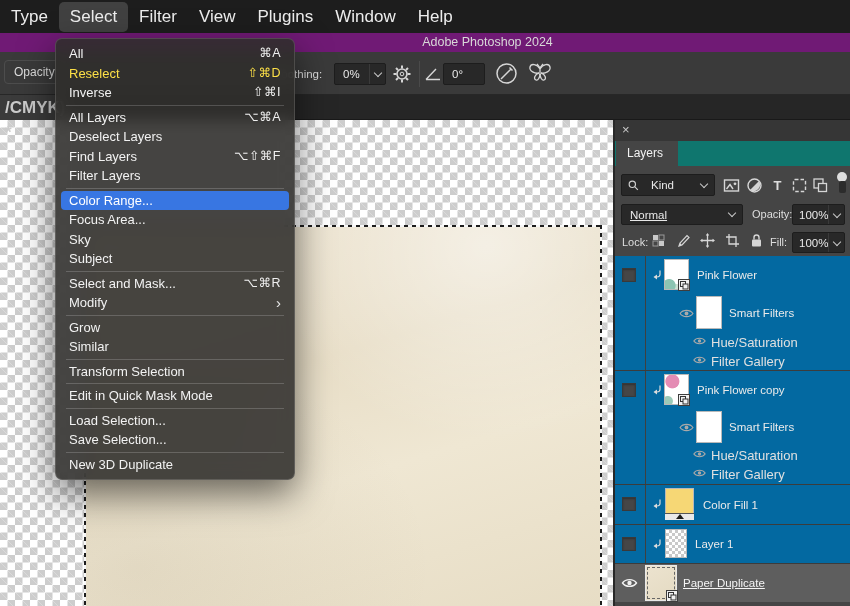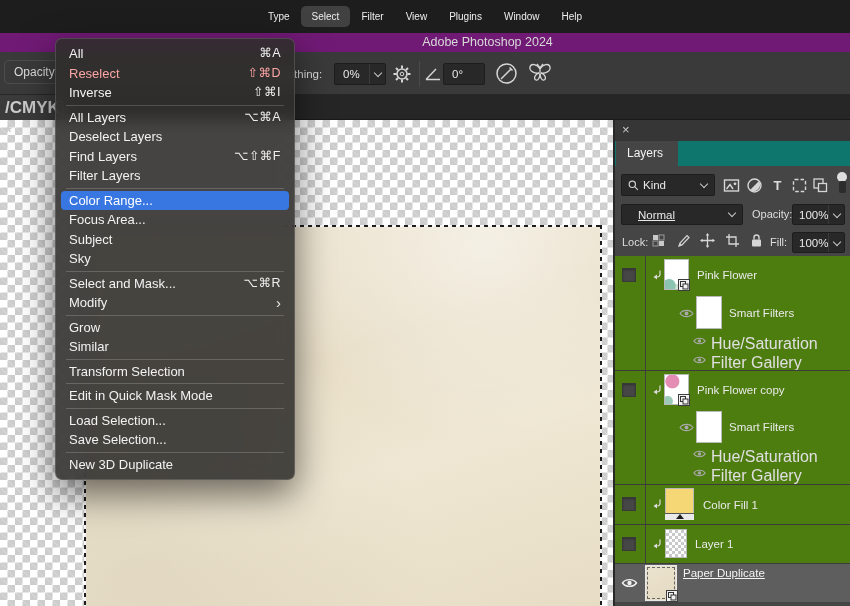--- a/index.html
+++ b/index.html
@@ -3,21 +3,21 @@
 <meta charset="utf-8">
 <style>
   * { margin:0; padding:0; box-sizing:border-box; }
   html,body { width:850px; height:606px; overflow:hidden; background:#262626;
               font-family:"Liberation Sans", sans-serif; }
   #app { position:relative; width:850px; height:606px; }
 
   
   .menubar { position:absolute; left:0; top:0; width:850px; height:33px;
              background:#1d1d1d; display:flex; align-items:center; padding-left:0;
-             font-size:10px; color:#ededed; z-index:30;justify-content:center; }
+             font-size:17px; color:#ededed; z-index:30; }
   .menubar .mbitem { padding:5px 11px; border-radius:5px; cursor:default; }
   .menubar .mbitem.active { background:#414141; }
 
   
   .titlebar { position:absolute; left:0; top:33px; width:850px; height:19px;
               background:#701a75; color:#d8d8d8; font-size:12.5px;
               text-align:center; line-height:19px; padding-left:125px; z-index:5; }
 
   
   .optionsbar { position:absolute; left:0; top:52px; width:850px; height:43px;
@@ -64,49 +64,49 @@
             background:repeating-linear-gradient(180deg,#1d1d1d 0 4px,#f7f7f7 4px 8px); }
 
   
   .menu { position:absolute; left:55px; top:38px; width:240px; z-index:40;
           background:rgba(47,45,43,0.88); border:1px solid rgba(255,255,255,0.14);
           border-radius:7px; box-shadow:0 14px 36px rgba(0,0,0,0.55); padding:5px 0;
           backdrop-filter:blur(8px); }
   .mi { height:19.5px; line-height:19.5px; padding:0 13px; display:flex;
         justify-content:space-between; align-items:center; color:#f2f2f2; font-size:13px; }
   .mi .sc { color:#efefef; letter-spacing:0.5px; font-size:12.5px; }
-  .mi.dim, .mi.dim .sc { color:#fca5a5; }
+  .mi.dim, .mi.dim .sc { color:#fde047; }
   .mi.hl { background:#3876e2; border-radius:4px; margin:0 5px; padding:0 8px; color:#ffffff; }
   .mi .subarrow { font-size:15px; color:#e8e8e8; line-height:18px; }
   .msep { height:1px; background:rgba(255,255,255,0.18); margin:2px 10px; }
 
   
   .lpanel { position:absolute; left:613px; top:120px; width:237px; height:486px;
             background:#454545; border-left:2px solid #282828; z-index:5;
             color:#e4e4e4; font-size:11.5px; }
   .lp-head { position:absolute; left:0; top:0; width:100%; height:21px; background:#363636; }
   .lp-close { position:absolute; left:7px; top:2px; font-size:13px; color:#c9c9c9; }
   .lp-tabrow { position:absolute; left:0; top:21px; width:100%; height:25px; background:#0f766e; }
   .lp-tab { position:absolute; left:1px; top:0; width:62px; height:25px; background:#454545;
             line-height:25px; padding-left:11px; color:#f2f2f2; font-size:12px; }
-  .kindbox { position:absolute; left:6px; top:54px; width:94px; height:22px; padding-left:6px; gap:4px; }
+  .kindbox { position:absolute; left:6px; top:54px; width:94px; height:22px; padding-left:6px; gap:12px; }
   .ficon { position:absolute; top:57px; width:17px; height:17px; }
   .ficon.t { font-size:13px; font-weight:bold; color:#dcdcdc; text-align:center; line-height:17px; }
   .ftoggle { position:absolute; left:221px; top:52px; width:12px; height:22px; }
   .ftoggle .knob { position:absolute; left:1px; top:0; width:10px; height:10px; border-radius:50%;
                    background:#dedede; }
   .ftoggle .stem { position:absolute; left:2.5px; top:9px; width:7px; height:12px;
                    background:#2c2c2c; border-radius:2px; }
-  .blendbox { position:absolute; left:6px; top:84px; width:122px; height:21px; padding-left:16px;text-decoration:underline; }
+  .blendbox { position:absolute; left:6px; top:84px; width:122px; height:21px; padding-left:8px;text-decoration:underline; }
   .lp-lbl { position:absolute; color:#dedede; }
   .opacitybox { position:absolute; left:177px; top:84px; width:53px; height:21px; padding-left:6px; }
   .lockrow-icon { position:absolute; top:113px; width:15px; height:15px; }
   .fillbox { position:absolute; left:177px; top:112px; width:53px; height:21px; padding-left:6px; }
 
-  .lrows { position:absolute; left:0; top:136px; width:100%; height:346px; background:#4d7c0f;padding-left:28px; }
+  .lrows { position:absolute; left:0; top:136px; width:100%; height:346px; background:#0369a1;padding-left:28px; }
   .colsep { position:absolute; left:30px; top:0; width:1px; height:346px; background:#3f3f3f; }
   .rsep { position:absolute; left:0; width:100%; height:1px; background:#3c3c3c; }
   .lrow { position:absolute; left:0; width:100%; }
   .lrow.selected { background:#5e5e5e; }
   .eyebox { position:absolute; left:7px; width:14px; height:14px; background:#464646;
             border:1px solid #393939; box-shadow:inset 0 1px 2px rgba(0,0,0,0.3); }
   .eyesvg { position:absolute; }
   .clip { position:absolute; width:11px; height:11px; }
   .thumb { position:absolute; background:#ffffff; border:1px solid #b9b9b9; }
   .thumb.pf  { background:#fff; background-image:
@@ -124,21 +124,21 @@
   .thumb.checker { background-color:#fff; background-image:
                  linear-gradient(45deg,#c9c9c9 25%,transparent 25%,transparent 75%,#c9c9c9 75%),
                  linear-gradient(45deg,#c9c9c9 25%,transparent 25%,transparent 75%,#c9c9c9 75%);
                  background-size:6px 6px; background-position:0 0,3px 3px; }
   .thumb.paperth { background:linear-gradient(150deg,#ece3cf 0%,#e4dac2 100%); border-color:#e8e8e8; }
   .thumb.paperth .dash { position:absolute; inset:1px; border:1px dashed #666; }
   .sobadge { position:absolute; right:-2px; bottom:-2px; width:12px; height:12px;
              background:#f0f0f0; border:1px solid #3d3d3d; }
   .lname { position:absolute; color:#eaeaea; white-space:nowrap; }
   .lname.underline { text-decoration:underline; color:#f4f4f4; }
-  .subname { position:absolute; color:#e0e0e0; font-size:16px; white-space:nowrap; }
+  .subname { position:absolute; color:#e0e0e0; font-size:13px; white-space:nowrap; }
   .lp-bottom { position:absolute; left:0; top:482px; width:100%; height:4px; background:#454545; }
 </style>
 </head>
 <body>
 
 <div id="app">
 
   <div class="canvas">
     <div class="paper"></div>
     <div class="ants-h"></div>
@@ -237,24 +237,24 @@
         <span>Filter Layers</span>
       </div>
     <div class="msep"></div>
     <div class="mi hl">
         <span>Color Range...</span>
       </div>
     <div class="mi">
         <span>Focus Area...</span>
       </div>
     <div class="mi">
+        <span>Sky</span>
+      </div>
+    <div class="mi">
         <span>Subject</span>
-      </div>
-    <div class="mi">
-        <span>Sky</span>
       </div>
     <div class="msep"></div>
     <div class="mi">
         <span>Select and Mask...</span>
         <span class="sc">⌥⌘R</span>
       </div>
     <div class="mi">
         <span>Modify</span>
         <span class="subarrow">›</span>
       </div>
@@ -492,21 +492,21 @@
         </svg>
         <div class="thumb paperth" style="left:30px;top:1px;width:32px;height:36px">
           <div class="dash"></div>
           <div class="sobadge">
             <svg width="10" height="10" viewBox="0 0 10 10">
                 <rect x="1.5" y="1.5" width="5" height="5" fill="none" stroke="#333" stroke-width="1"></rect>
                 <rect x="4" y="4" width="5" height="5" fill="#f0f0f0" stroke="#333" stroke-width="1"></rect>
               </svg>
           </div>
         </div>
-        <span class="lname underline" style="left:68px;top:3px">Paper Duplicate</span>
+        <span class="lname underline" style="left:68px;top:13px">Paper Duplicate</span>
       </div>
 
       <div class="rsep" style="top:346px"></div>
     </div>
     <div class="lp-bottom"></div>
   </div>
 
 </div>
 
 </body></html>

